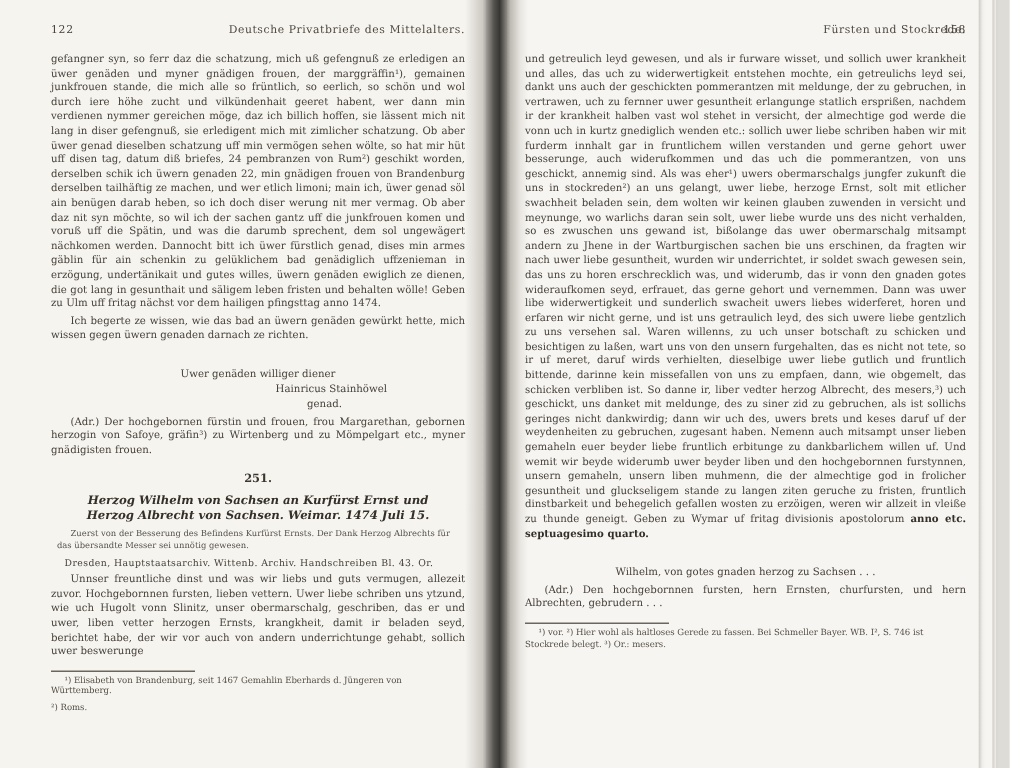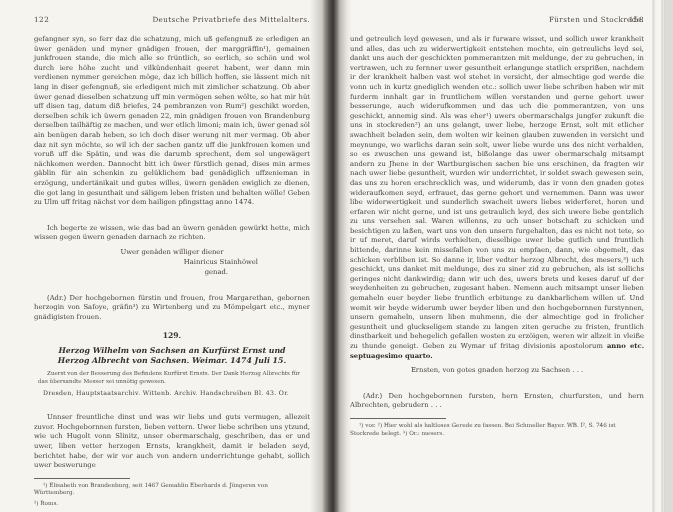--- a/index.html
+++ b/index.html
@@ -39,22 +39,22 @@
   .content-r{position:absolute;top:0;left:12px;right:24px;}
   .pghead{position:relative;height:11px;margin-top:15px;font-size:7.2px;}
   .pagenum{position:absolute;top:0;letter-spacing:0.5px;}
   .left-num{left:0;}
   .right-num{right:0;}
   .runhead{position:absolute;left:0;right:0;text-align:right;letter-spacing:0.4px;color:#4c463f;}
   p{margin:0;}
   .body{font-size:6.8px;line-height:9.6px;text-align:justify;}
   .cont{margin-top:9px;}
   .ind{text-indent:13px;}
-  .mt{margin-top:16px;}
-  .sig-center{font-size:6.8px;line-height:9.6px;text-align:center;margin-top:5px;}
+  .mt{margin-top:2px;}
+  .sig-center{font-size:6.8px;line-height:9.6px;text-align:center;margin-top:16px;}
   .sig-name{font-size:6.8px;line-height:9.6px;text-align:right;padding-right:52px;margin-top:1px;}
   .sig-title{font-size:6.8px;line-height:9.6px;text-align:right;padding-right:82px;}
   .secnum{font-size:7.6px;font-weight:bold;text-align:center;margin-top:9px;color:#3b362f;}
   .sechead{font-size:7.8px;line-height:10px;font-weight:bold;text-align:center;margin-top:6px;padding:0 14px;color:#342f29;font-style:italic;}
   .regest{font-size:5.6px;line-height:7.6px;margin-top:4px;padding:0 4px;text-indent:9px;color:#55504a;}
   .source{font-size:6.2px;line-height:8.6px;margin-top:3px;text-indent:9px;letter-spacing:0.3px;}
   .fnrule{width:96px;border-top:0.8px solid #6b655d;margin-top:7px;}
   .footnote{font-size:5.7px;line-height:7.6px;margin-top:3px;color:#524d46;}
   .fn-ind{text-indent:9px;}
   .b{font-weight:bold;color:#332e28;}
@@ -69,39 +69,39 @@
       <div class="pghead">
         <span class="pagenum left-num">122</span>
         <span class="runhead">Deutsche Privatbriefe des Mittelalters.</span>
       </div>
       <p class="body cont">gefangner syn, so ferr daz die schatzung, mich uß gefengnuß ze erledigen an üwer genäden und myner gnädigen frouen, der marggräffin¹), gemainen junkfrouen stande, die mich alle so früntlich, so eerlich, so schön und wol durch iere höhe zucht und vilkündenhait geeret habent, wer dann min verdienen nymmer gereichen möge, daz ich billich hoffen, sie lässent mich nit lang in diser gefengnuß, sie erledigent mich mit zimlicher schatzung. Ob aber üwer genad dieselben schatzung uff min vermögen sehen wölte, so hat mir hüt uff disen tag, datum diß briefes, 24 pembranzen von Rum²) geschikt worden, derselben schik ich üwern genaden 22, min gnädigen frouen von Brandenburg derselben tailhäftig ze machen, und wer etlich limoni; main ich, üwer genad söl ain benügen darab heben, so ich doch diser werung nit mer vermag. Ob aber daz nit syn möchte, so wil ich der sachen gantz uff die junkfrouen komen und voruß uff die Spätin, und was die darumb sprechent, dem sol ungewägert nächkomen werden. Dannocht bitt ich üwer fürstlich genad, dises min armes gäblin für ain schenkin zu gelüklichem bad genädiglich uffzenieman in erzögung, undertänikait und gutes willes, üwern genäden ewiglich ze dienen, die got lang in gesunthait und säligem leben fristen und behalten wölle! Geben zu Ulm uff fritag nächst vor dem hailigen pfingsttag anno 1474.</p>
       <p class="body ind mt">Ich begerte ze wissen, wie das bad an üwern genäden gewürkt hette, mich wissen gegen üwern genaden darnach ze richten.</p>
       <div class="sig-center">Uwer genäden williger diener</div>
       <div class="sig-name">Hainricus Stainhöwel</div>
       <div class="sig-title">genad.</div>
       <p class="body ind mt">(Adr.)  Der hochgebornen fürstin und frouen, frou Margarethan, gebornen herzogin von Safoye, gräfin³) zu Wirtenberg und zu Mömpelgart etc., myner gnädigisten frouen.</p>
-      <div class="secnum">129.</div>
+      <div class="secnum">251.</div>
       <div class="sechead">Herzog Wilhelm von Sachsen an Kurfürst Ernst und Herzog Albrecht von Sachsen.  Weimar.  1474 Juli 15.</div>
       <p class="regest">Zuerst von der Besserung des Befindens Kurfürst Ernsts. Der Dank Herzog Albrechts für das übersandte Messer sei unnötig gewesen.</p>
       <p class="source">Dresden, Hauptstaatsarchiv.  Wittenb. Archiv.  Handschreiben Bl. 43.  Or.</p>
       <p class="body ind mt">Unnser freuntliche dinst und was wir liebs und guts vermugen, allezeit zuvor. Hochgebornnen fursten, lieben vettern. Uwer liebe schriben uns ytzund, wie uch Hugolt vonn Slinitz, unser obermarschalg, geschriben, das er und uwer, liben vetter herzogen Ernsts, krangkheit, damit ir beladen seyd, berichtet habe, der wir vor auch von andern underrichtunge gehabt, sollich uwer beswerunge</p>
       <div class="fnrule"></div>
       <p class="footnote fn-ind">¹) Elisabeth von Brandenburg, seit 1467 Gemahlin Eberhards d. Jüngeren von Württemberg.</p>
       <p class="footnote">²) Roms.</p>
     </div>
   </div>
 
   <div class="page right">
     <div class="content-r">
       <div class="pghead">
         <span class="runhead">Fürsten und Stockrede.</span>
         <span class="pagenum right-num">158</span>
       </div>
       <p class="body cont"><span>und getreulich leyd gewesen, und als ir furware wisset, und sollich uwer krankheit und alles, das uch zu widerwertigkeit entstehen mochte, ein getreulichs leyd sei, dankt uns auch der geschickten pommerantzen mit meldunge, der zu gebruchen, in vertrawen, uch zu fernner uwer gesuntheit erlangunge statlich ersprißen, nachdem ir der krankheit halben vast wol stehet in versicht, der almechtige god werde die vonn uch in kurtz gnediglich wenden etc.: sollich uwer liebe schriben haben wir mit furderm innhalt gar in fruntlichem willen verstanden und gerne gehort uwer besserunge, auch widerufkommen und das uch die pommerantzen, von uns geschickt, annemig sind. Als was eher¹) uwers obermarschalgs jungfer zukunft die uns in stockreden²) an uns gelangt, uwer liebe, herzoge Ernst, solt mit etlicher swachheit beladen sein, dem wolten wir keinen glauben zuwenden in versicht und meynunge, wo warlichs daran sein solt, uwer liebe wurde uns des nicht verhalden, so es zwuschen uns gewand ist, bißolange das uwer obermarschalg mitsampt andern zu Jhene in der Wartburgischen sachen bie uns erschinen, da fragten wir nach uwer liebe gesuntheit, wurden wir underrichtet, ir soldet swach gewesen sein, das uns zu horen erschrecklich was, und widerumb, das ir vonn den gnaden gotes wideraufkomen seyd, erfrauet, das gerne gehort und vernemmen. Dann was uwer libe widerwertigkeit und sunderlich swacheit uwers liebes widerferet, horen und erfaren wir nicht gerne, und ist uns getraulich leyd, des sich uwere liebe gentzlich zu uns versehen sal. Waren willenns, zu uch unser botschaft zu schicken und besichtigen zu laßen, wart uns von den unsern furgehalten, das es nicht not tete, so ir uf meret, daruf wirds verhielten, dieselbige uwer liebe gutlich und fruntlich bittende, darinne kein missefallen von uns zu empfaen, dann, wie obgemelt, das schicken verbliben ist. So danne ir, liber vedter herzog Albrecht, des mesers,³) uch geschickt, uns danket mit meldunge, des zu siner zid zu gebruchen, als ist sollichs geringes nicht dankwirdig; dann wir uch des, uwers brets und keses daruf uf der weydenheiten zu gebruchen, zugesant haben. Nemenn auch mitsampt unser lieben gemaheln euer beyder liebe fruntlich erbitunge zu dankbarlichem willen uf. Und wemit wir beyde widerumb uwer beyder liben und den hochgebornnen furstynnen, unsern gemaheln, unsern liben muhmenn, die der almechtige god in frolicher gesuntheit und gluckseligem stande zu langen ziten geruche zu fristen, fruntlich dinstbarkeit und behegelich gefallen wosten zu erzöigen, weren wir allzeit in vleiße zu thunde geneigt. Geben zu Wymar uf fritag divisionis apostolorum </span><span class="b">anno etc. septuagesimo quarto.</span></p>
-      <div class="sig-center">Ernsten, von gotes gnaden herzog zu Sachsen . . .</div>
+      <div class="sig-center">Wilhelm, von gotes gnaden herzog zu Sachsen . . .</div>
       <p class="body ind mt">(Adr.)  Den hochgebornnen fursten, hern Ernsten, churfursten, und hern Albrechten, gebrudern . . .</p>
       <div class="fnrule"></div>
       <p class="footnote fn-ind">¹) vor.  ²) Hier wohl als haltloses Gerede zu fassen. Bei Schmeller Bayer. WB. I², S. 746 ist Stockrede belegt.  ³) Or.: mesers.</p>
     </div>
   </div>
 
   <div class="outer-strip"></div>
   <div class="page-edges"></div>
   <div class="gutter"></div>
 

